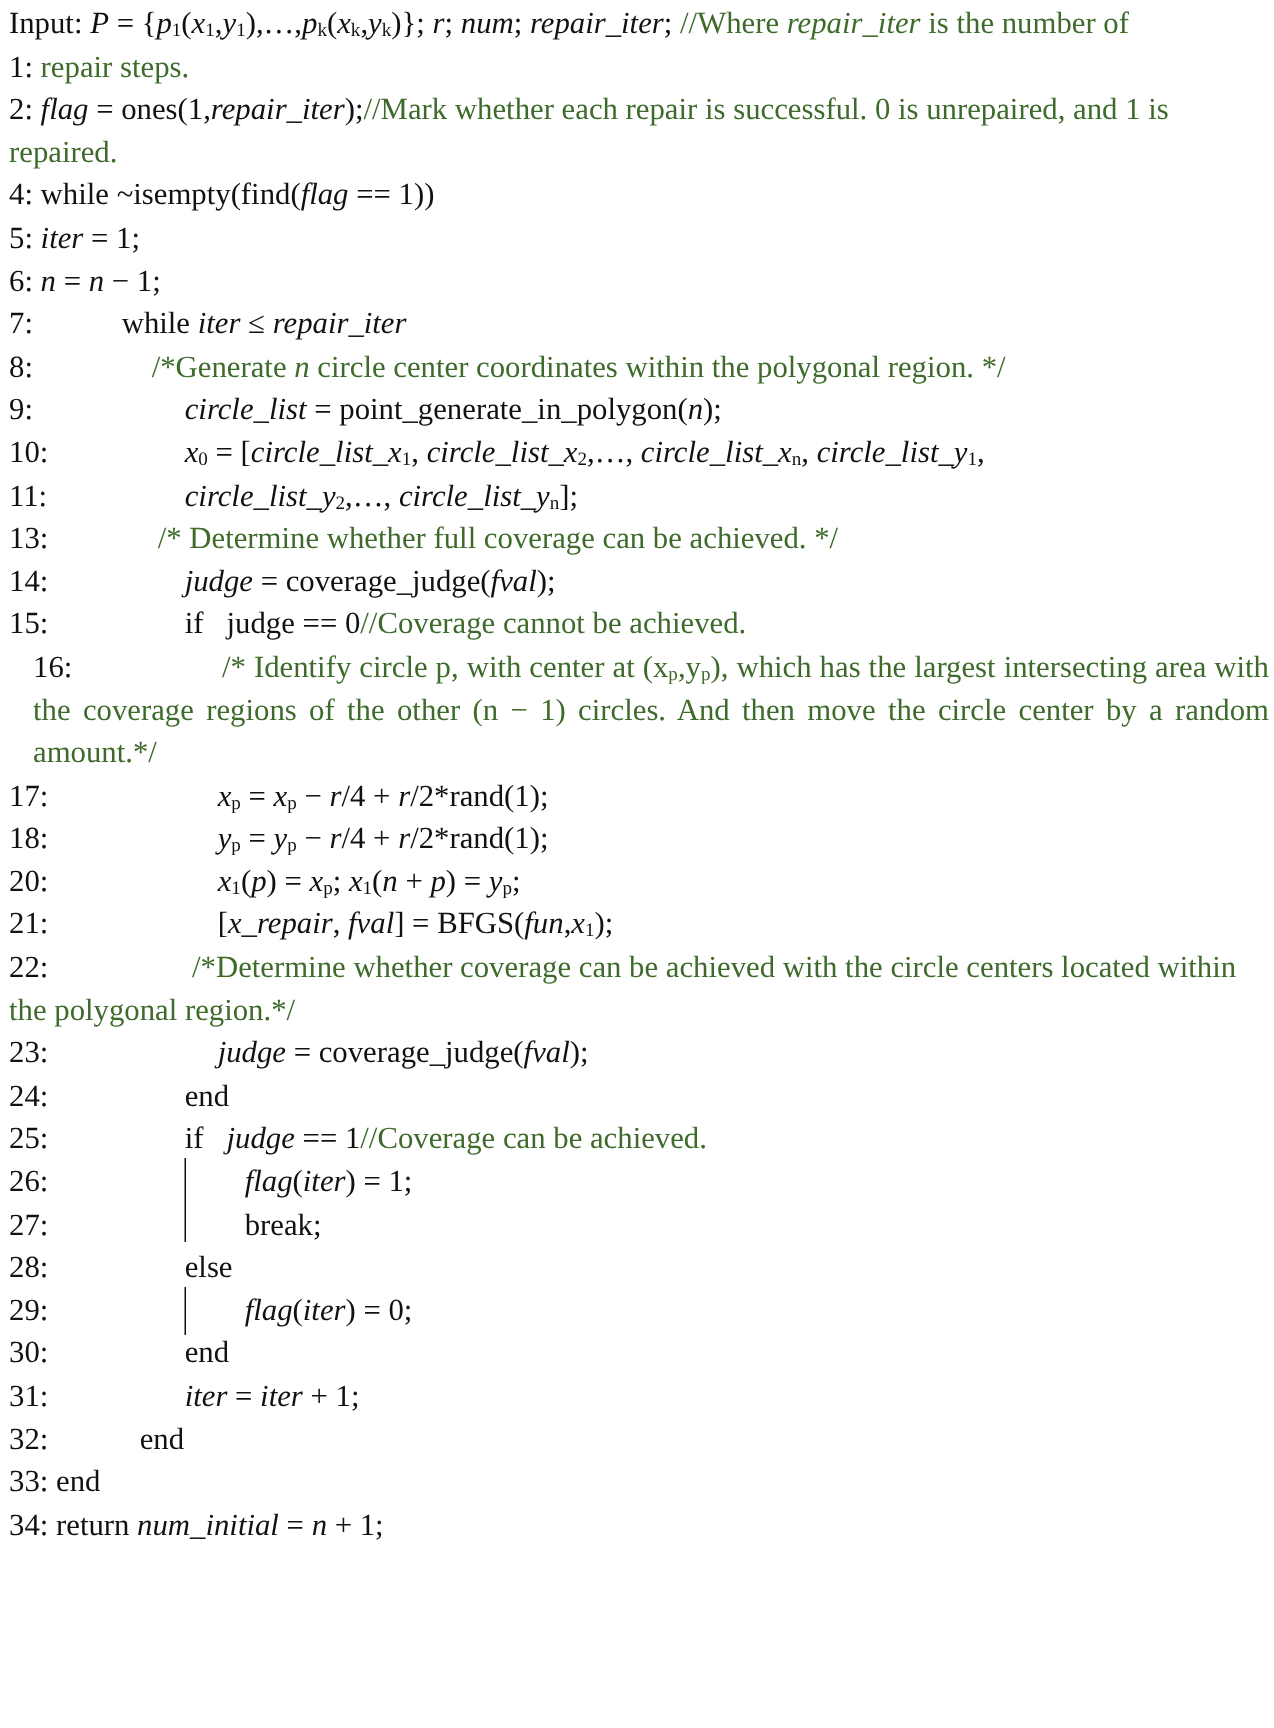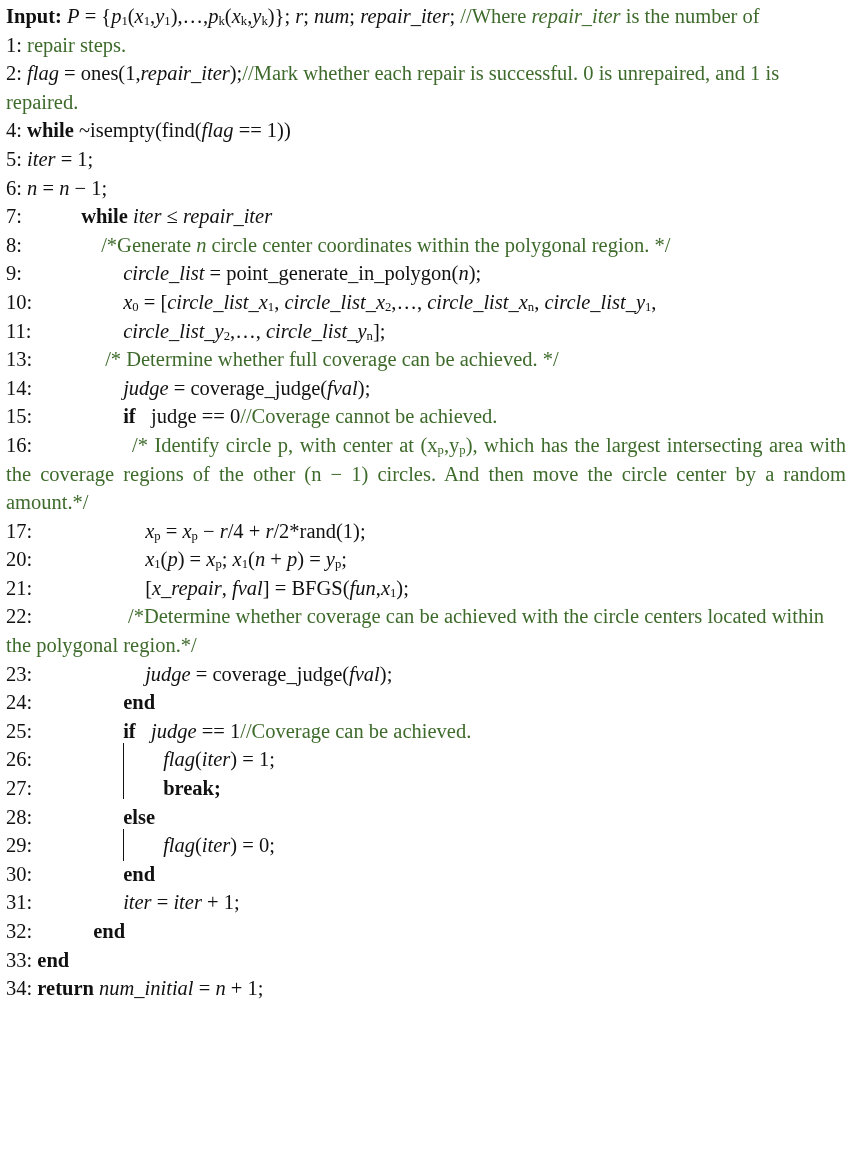--- a/index.html
+++ b/index.html
@@ -4,21 +4,21 @@
 <style>
   html, body { margin:0; padding:0; background:#ffffff; }
   body { width:849px; height:1152px; overflow:hidden; position:relative;
          font-family:"Liberation Serif","DejaVu Serif",serif; color:#111; }
   .algo { position:absolute; left:6px; top:2px; width:840px; }
   .line { font-size:20.5px; line-height:28.6px; white-space:nowrap; position:relative; height:28.6px; }
   .line.wrap { white-space:normal; height:auto; }
   .ln { display:inline-block; }
   .ln.fixed { width:70px; }
   .c { color:#3e6b2c;font-family:Liberation Serif, serif; }
-  .b { font-weight:bold;text-align:center; }
+  .b { font-weight:normal;text-align:center; }
   sub { font-size:62%; vertical-align:-2px; line-height:0; }
   .bar { display:inline-block; position:absolute; border-left:1.5px solid #111; }
 </style>
 </head>
 <body>
 
 <div class="algo">
 
   <div class="line">
     <span class="b">Input:</span>
@@ -88,29 +88,33 @@
     <span class="ln fixed" style="width:112px">14:</span>
     <span><i>judge</i> = coverage_judge(<i>fval</i>);</span>
   </div>
 
   <div class="line">
     <span class="ln fixed" style="width:112px">15:</span>
     <span class="b">if</span>&nbsp;&nbsp;
     <span>judge == 0</span><span class="c">//Coverage cannot be achieved.</span>
   </div>
 
-  <div class="line wrap" style="text-align:justify;">
+  <div class="line wrap" style="text-align:justify;margin-left:16px;">
     <span class="ln fixed" style="width:126px">16:</span><span class="c">/* Identify circle p, with center at (x<sub>p</sub>,y<sub>p</sub>), which has the largest intersecting area with the coverage regions of the other (n − 1) circles. And then move the circle center by a random amount.*/</span>
   </div>
 
   <div class="line">
     <span class="ln fixed" style="width:134px">17:</span>
     <span><i>x</i><sub>p</sub> = <i>x</i><sub>p</sub> − <i>r</i>/4 + <i>r</i>/2*rand(1);</span>
   </div>
 
+  <div class="line">
+    <span class="ln fixed" style="width:134px">18:</span>
+    <span><i>y</i><sub>p</sub> = <i>y</i><sub>p</sub> − <i>r</i>/4 + <i>r</i>/2*rand(1);</span>
+  </div>
 
 
   <div class="line">
     <span class="ln fixed" style="width:134px">20:</span>
     <span><i>x</i><sub>1</sub>(<i>p</i>) = <i>x</i><sub>p</sub>; <i>x</i><sub>1</sub>(<i>n</i> + <i>p</i>) = <i>y</i><sub>p</sub>;</span>
   </div>
 
   <div class="line">
     <span class="ln fixed" style="width:134px">21:</span>
     <span>[<i>x_repair</i>, <i>fval</i>] = BFGS(<i>fun</i>,<i>x</i><sub>1</sub>);</span>

